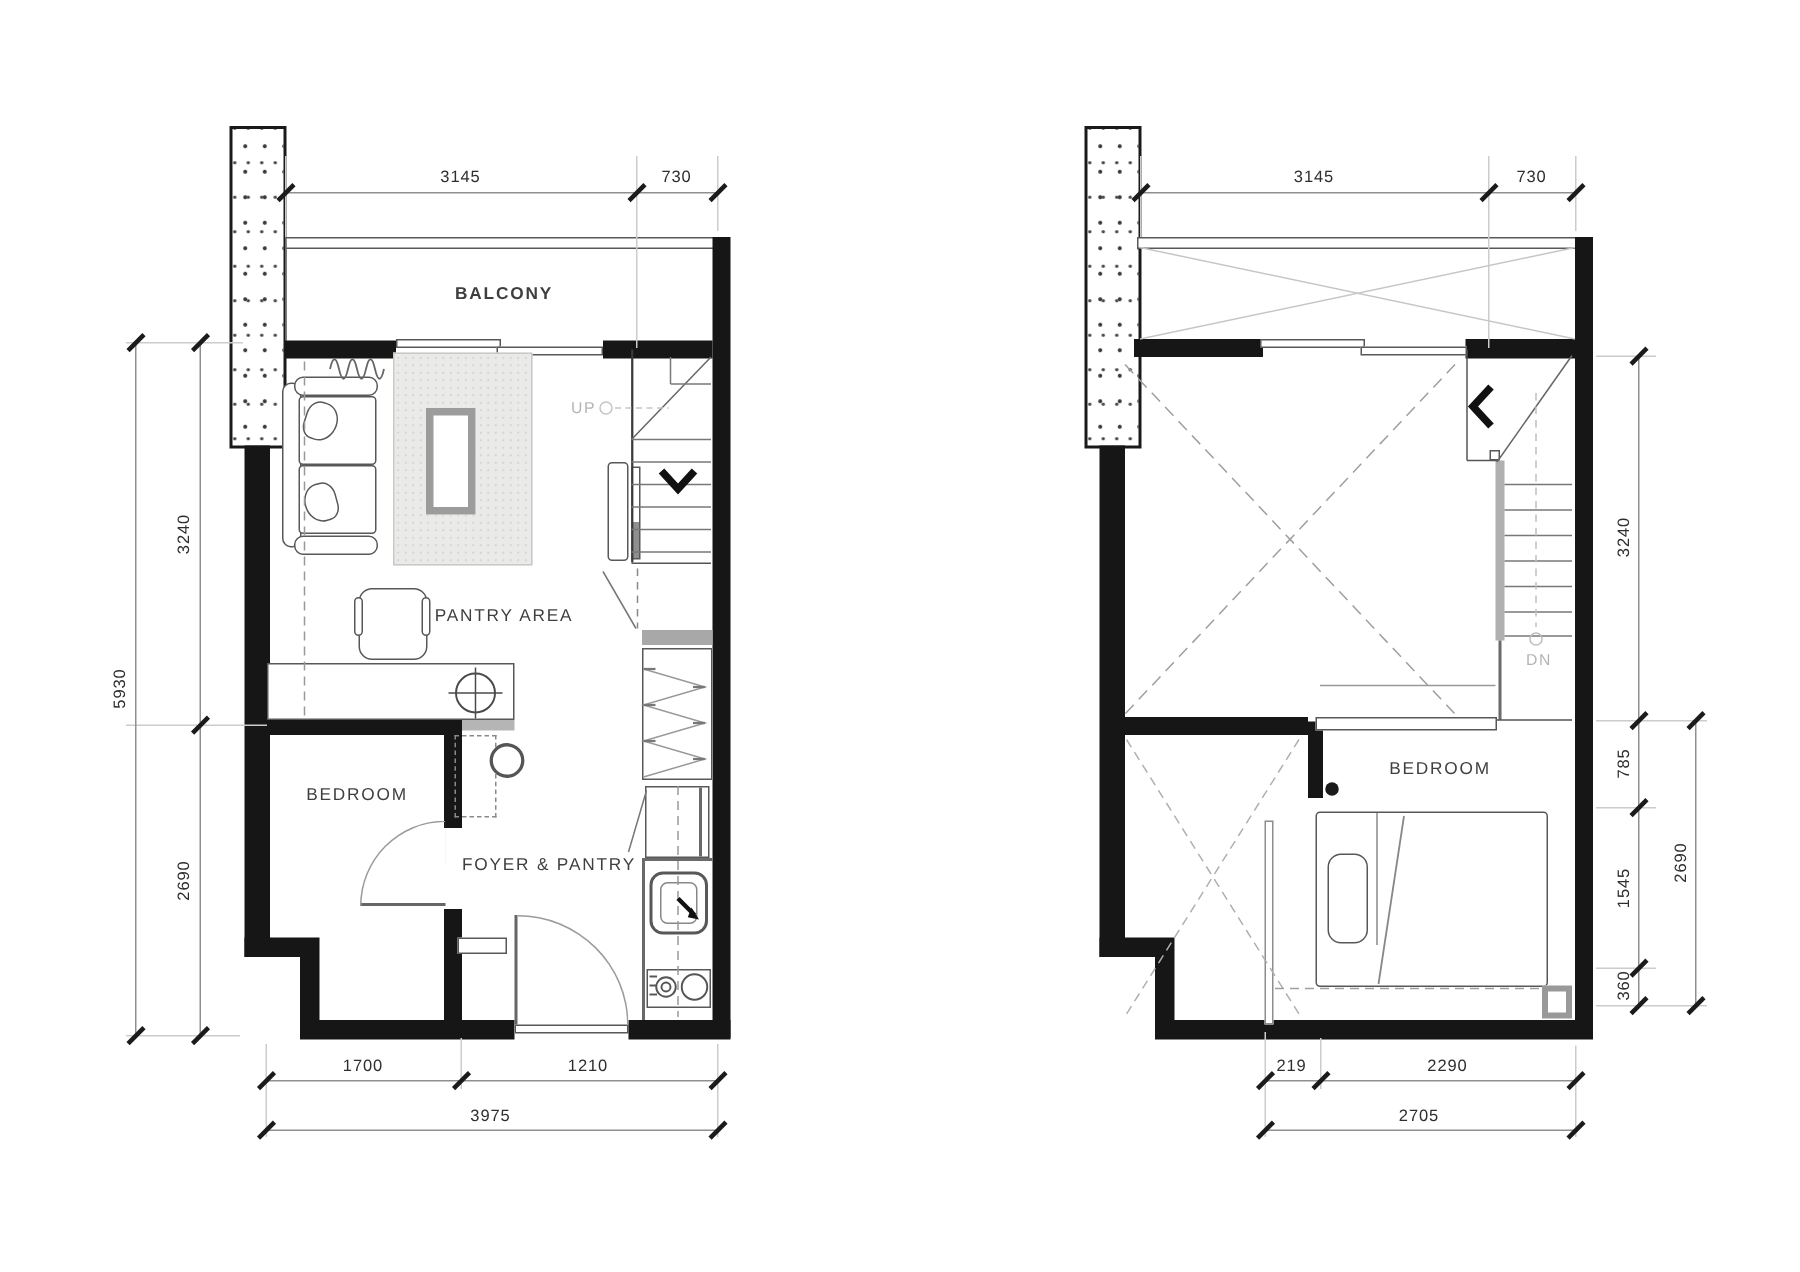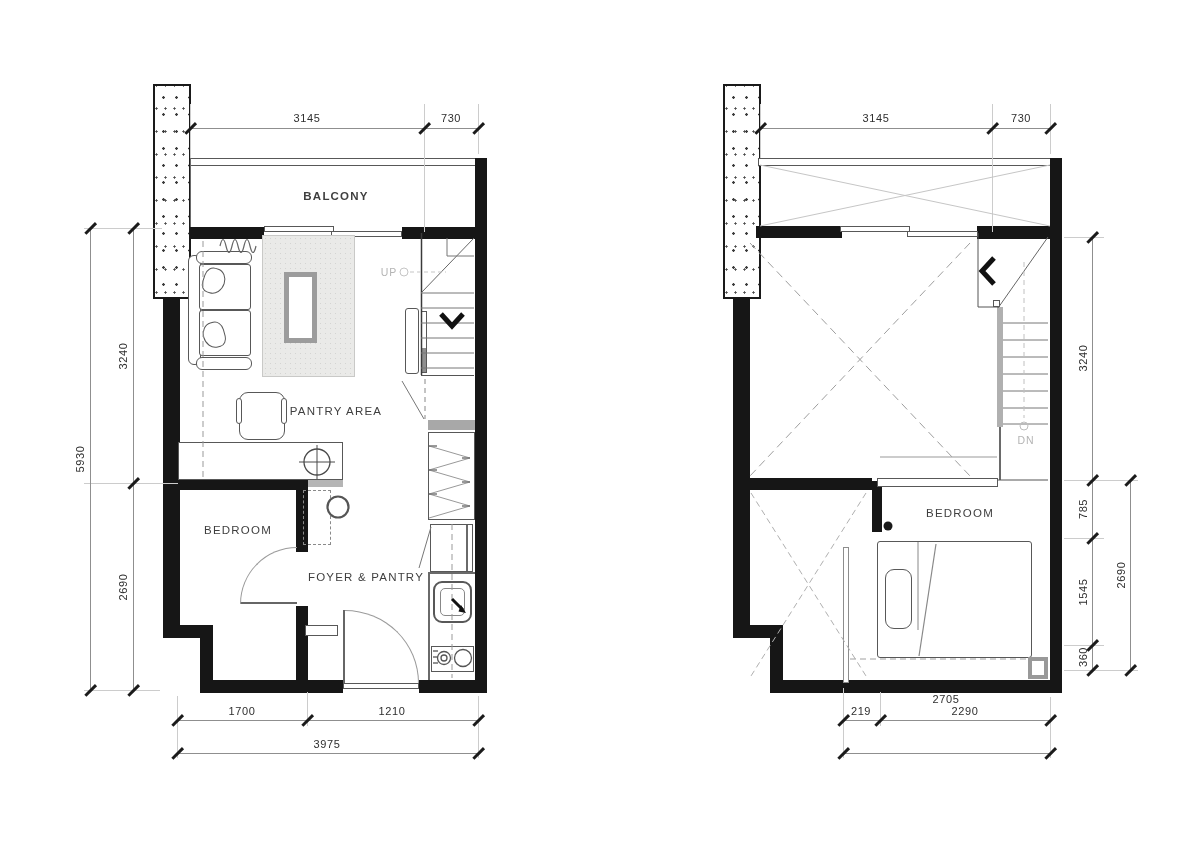--- a/index.html
+++ b/index.html
@@ -195,21 +195,21 @@
     <div class="el" style="left:1049.5px;top:697px;width:1px;height:61px;"></div>
     <div class="dl" style="left:843px;top:719.5px;width:207px;height:1px;"></div>
     <div class="dl" style="left:843px;top:752.5px;width:207px;height:1px;"></div>
     <div class="t" style="left:835.5px;top:718.8px;"></div>
     <div class="t" style="left:872.5px;top:718.8px;"></div>
     <div class="t" style="left:1042.5px;top:718.8px;"></div>
     <div class="t" style="left:835.5px;top:751.8px;"></div>
     <div class="t" style="left:1042.5px;top:751.8px;"></div>
     <div class="dt" style="left:861px;top:711px;">219</div>
     <div class="dt" style="left:965px;top:711px;text-align:right;">2290</div>
-    <div class="dt" style="left:946px;top:699px;">2705</div>
+    <div class="dt" style="left:946px;top:744px;">2705</div>
   </div>
 
   <svg width="1200" height="848" viewBox="0 0 1200 848">
 
     <g stroke="#777" stroke-width="1" fill="none">
       <line x1="421.5" y1="233" x2="421.5" y2="375" stroke="#3a3a3a" stroke-width="1.5"></line>
       <line x1="421" y1="293" x2="474" y2="238" stroke="#666"></line>
       <line x1="447" y1="238" x2="447" y2="256"></line>
         <line x1="447" y1="256" x2="474" y2="256"></line>
       <line x1="421" y1="293" x2="474" y2="293"></line>

